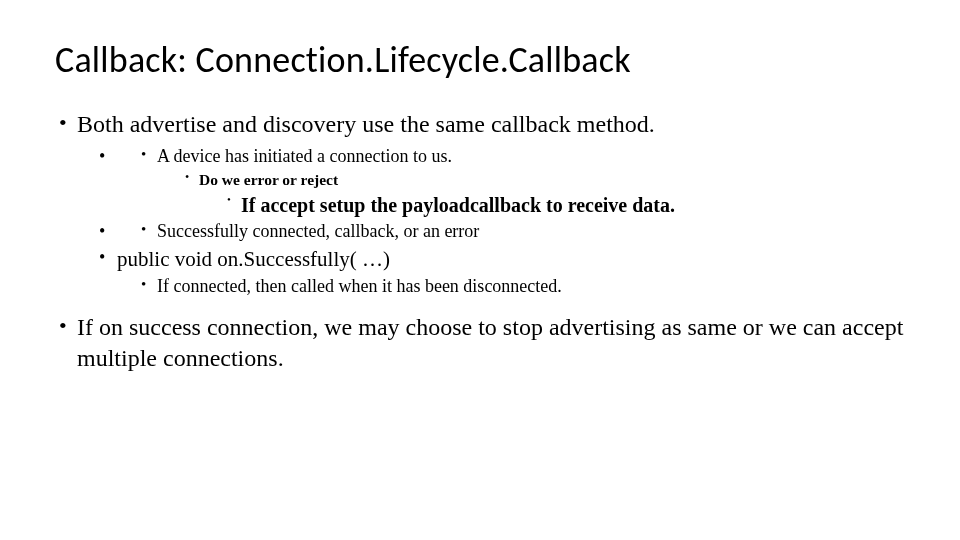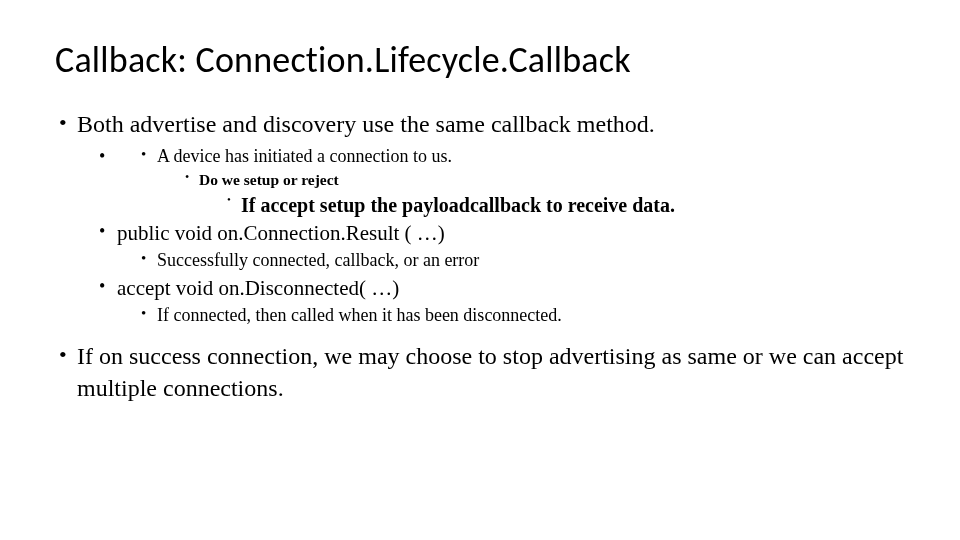--- a/index.html
+++ b/index.html
@@ -127,41 +127,40 @@
   <ul class="lvl1">
     <li>
       <span>Both advertise and discovery use the same callback method.</span>
       <ul class="lvl2">
         <li>
           <ul class="lvl3">
             <li>
               <span>A device has initiated a connection to us.</span>
               <ul class="lvl4">
                 <li>
-                  <span>Do we setup or reject</span>
+                  <span>Do we error or reject</span>
                   <ul class="lvl5">
                     <li>
                       <span>If accept setup the payloadcallback to receive data.</span>
                     </li>
                   </ul>
                 </li>
               </ul>
             </li>
           </ul>
         </li>
         <li>
-          <span>public void on.Connection.Result ( …)</span>
           <ul class="lvl3">
             <li>
               <span>Successfully connected, callback, or an error</span>
             </li>
           </ul>
         </li>
         <li>
-          <span>accept void on.Disconnected( …)</span>
+          <span>public void on.Successfully( …)</span>
           <ul class="lvl3">
             <li>
               <span>If connected, then called when it has been disconnected.</span>
             </li>
           </ul>
         </li>
       </ul>
     </li>
   </ul>
 

